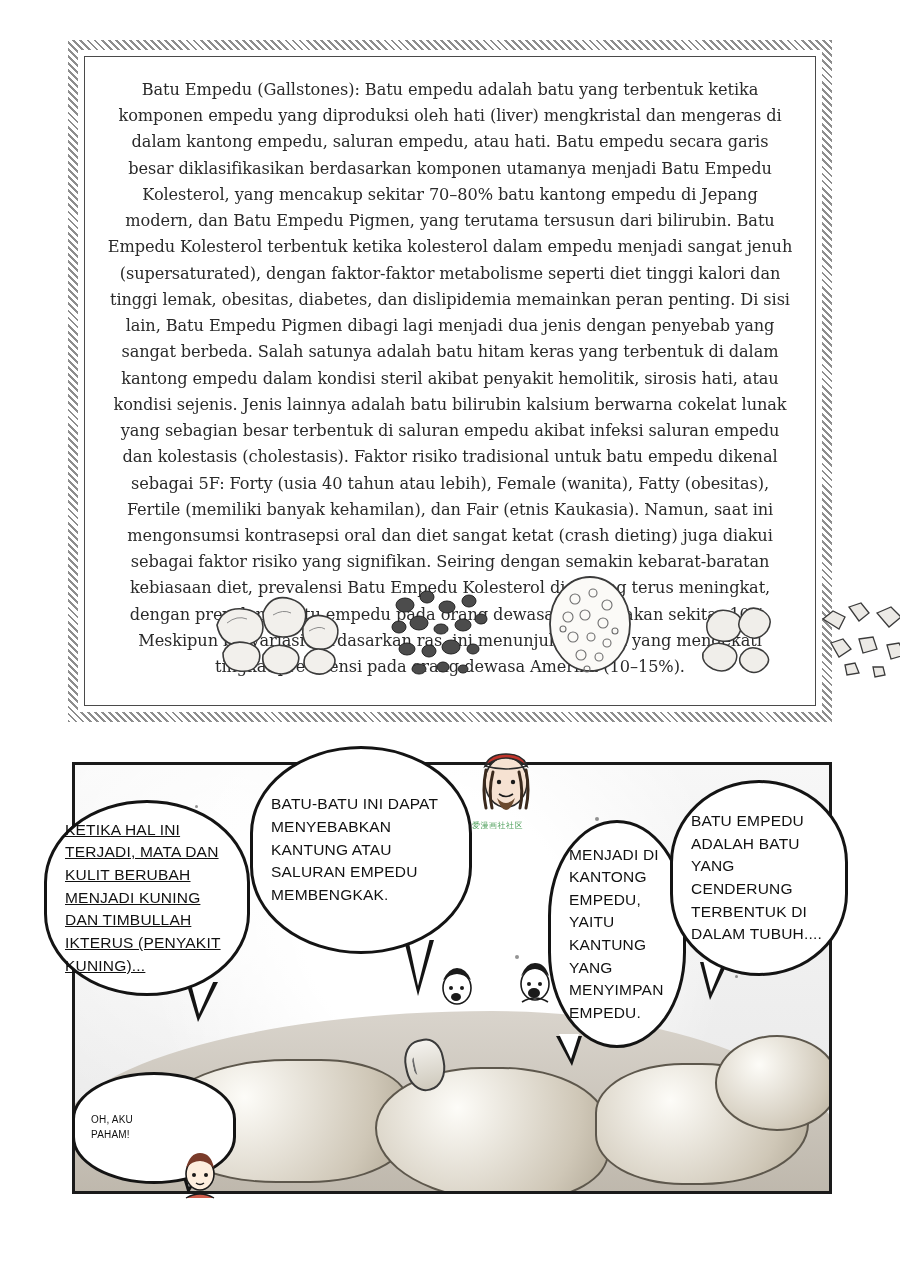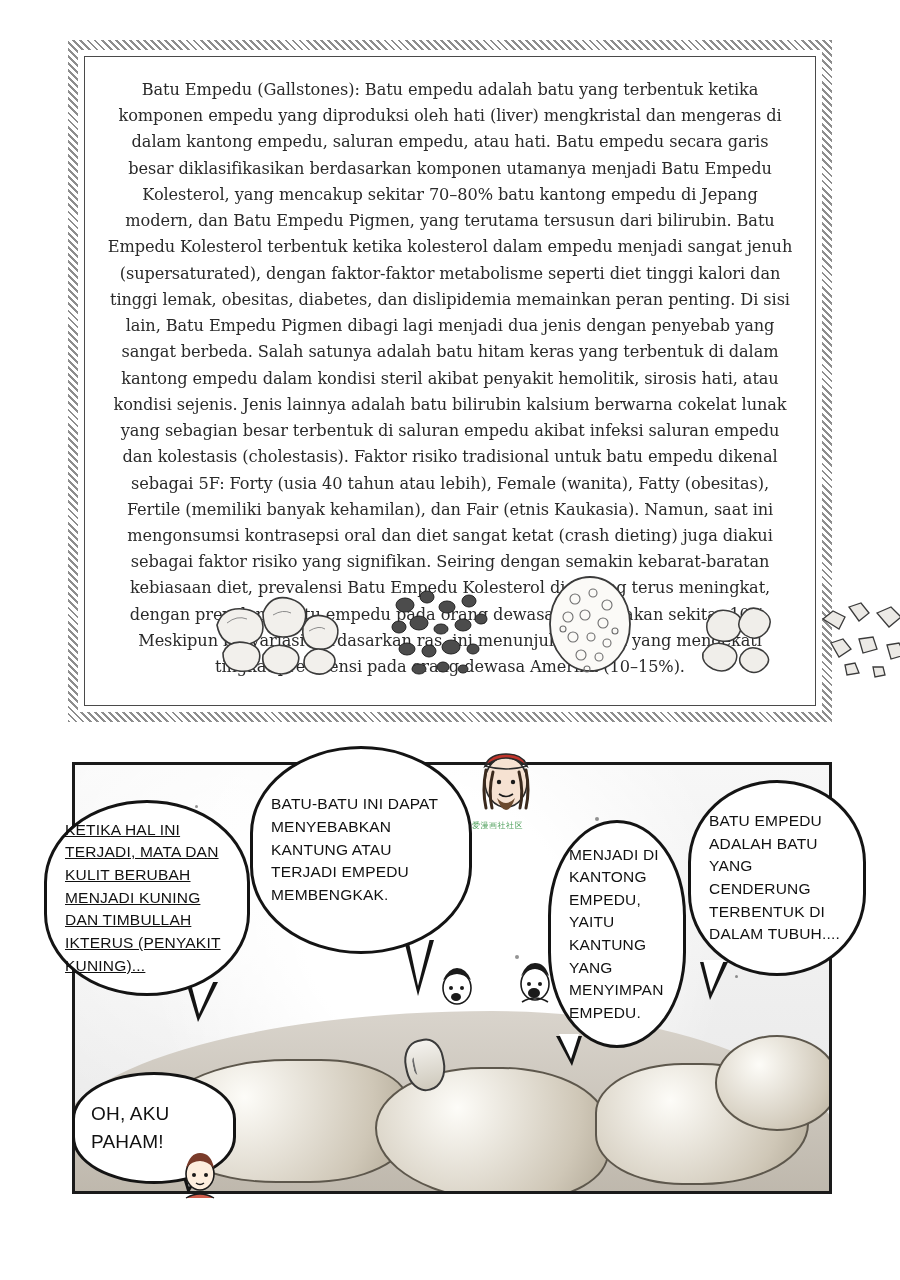--- a/index.html
+++ b/index.html
@@ -154,22 +154,22 @@
     line-height: 1.46;
     color: #111111;
     letter-spacing: 0.2px;
     z-index: 6;
   }
   .bubble span { display: block; width: 100%; white-space: pre-line; }
 
   .b1 { left: 44px;  top: 800px; width: 206px; height: 196px; text-decoration: underline; }
   .b2 { left: 250px; top: 746px; width: 222px; height: 208px; }
   .b3 { left: 548px; top: 820px; width: 138px; height: 228px; }
-  .b4 { left: 688px; top: 780px; width: 178px; height: 196px; }
-  .b5 { left: 72px;  top: 1072px; width: 164px; height: 112px; font-size: 19px; padding-left: 16px; }
+  .b4 { left: 670px; top: 780px; width: 178px; height: 196px; }
+  .b5 { left: 72px;  top: 1072px; width: 164px; height: 112px; font-size: 10px; padding-left: 16px; }
 
   .tail {
     position: absolute;
     width: 0; height: 0;
     z-index: 5;
   }
   .t1 { left: 186px; top: 982px; border-left: 12px solid transparent; border-right: 20px solid transparent; border-top: 40px solid #141414; }
   .t1b { left: 190px; top: 980px; border-left: 9px solid transparent; border-right: 15px solid transparent; border-top: 34px solid #ffffff; z-index: 6; }
   .t2 { left: 404px; top: 940px; border-left: 14px solid transparent; border-right: 16px solid transparent; border-top: 56px solid #141414; }
   .t2b { left: 408px; top: 938px; border-left: 10px solid transparent; border-right: 12px solid transparent; border-top: 48px solid #ffffff; z-index: 6; }
@@ -340,21 +340,21 @@
 KULIT BERUBAH
 MENJADI KUNING
 DAN TIMBULLAH
 IKTERUS (PENYAKIT
 KUNING)...</span>
 </div>
 <div class="bubble b2">
   <span>BATU-BATU INI DAPAT
 MENYEBABKAN
 KANTUNG ATAU
-TERJADI EMPEDU
+SALURAN EMPEDU
 MEMBENGKAK.</span>
 </div>
 <div class="bubble b3">
   <span>MENJADI DI
 KANTONG
 EMPEDU,
 YAITU
 KANTUNG
 YANG
 MENYIMPAN

